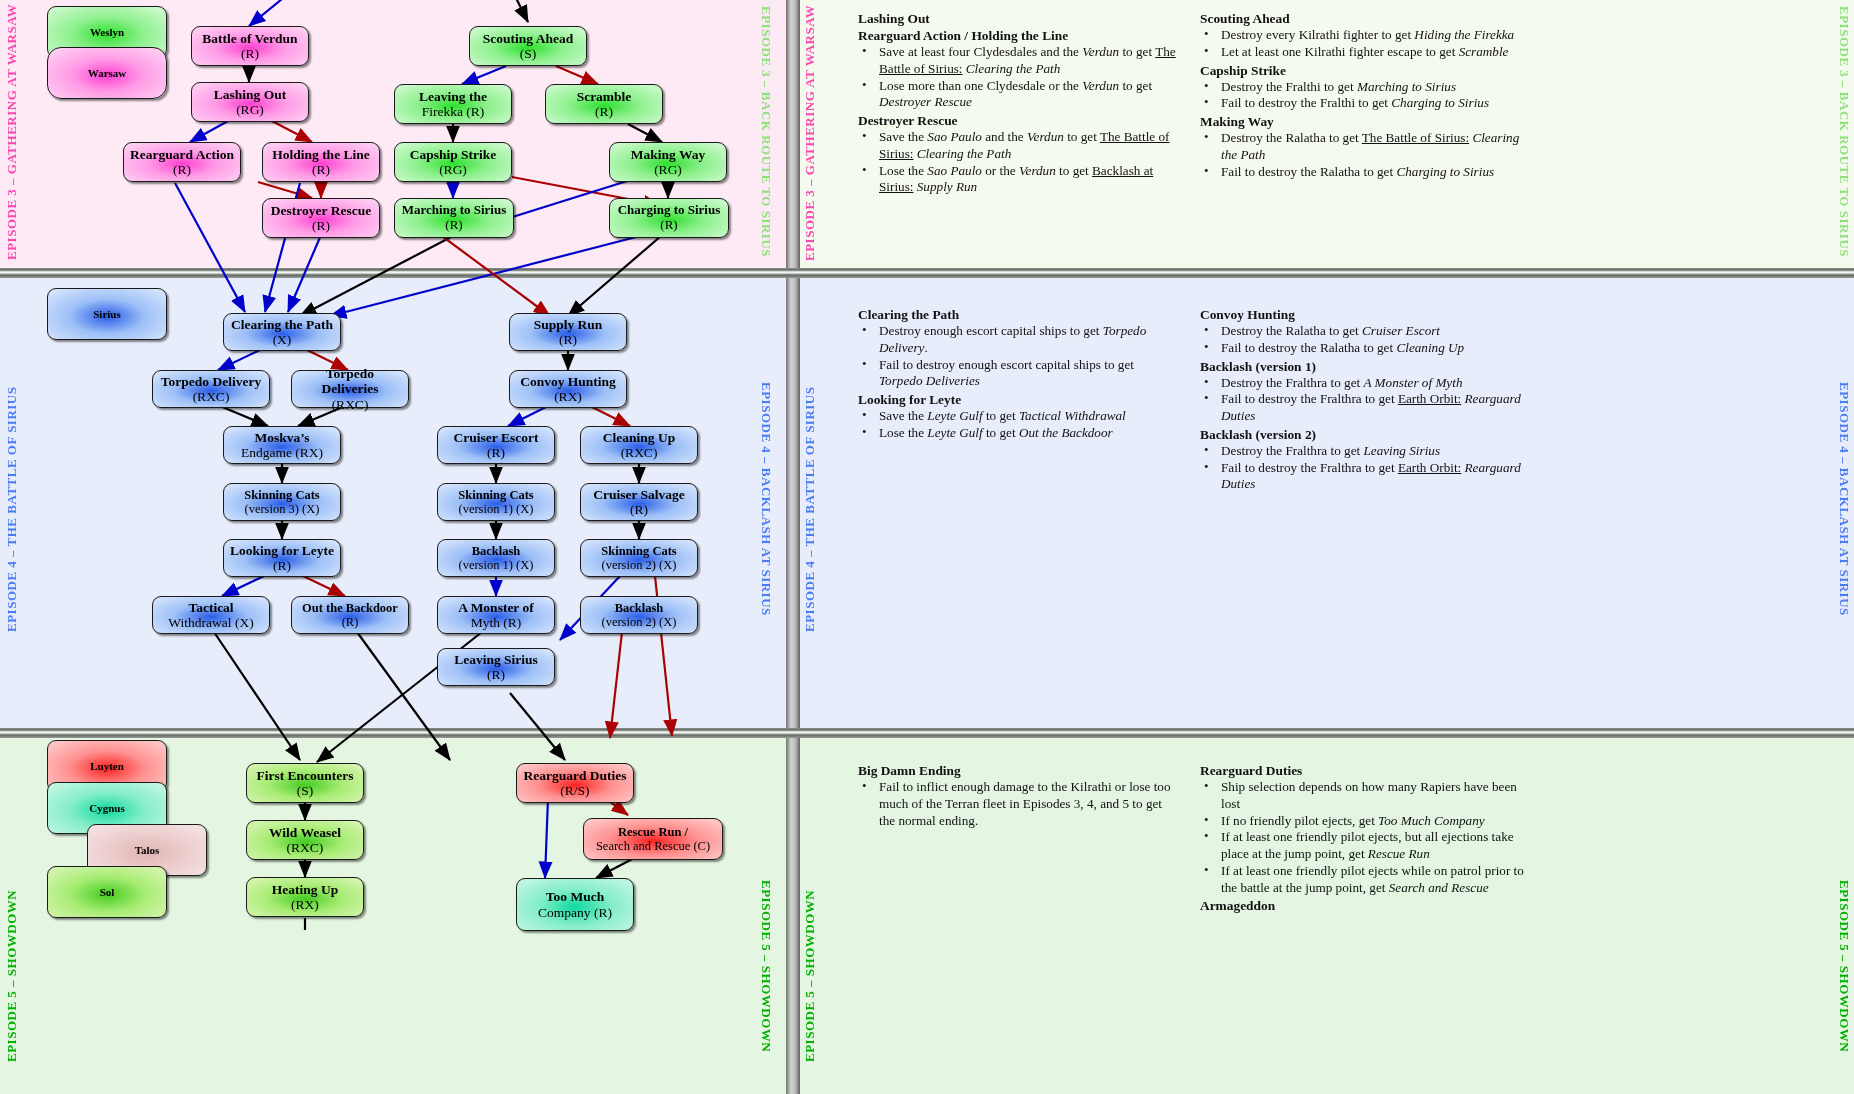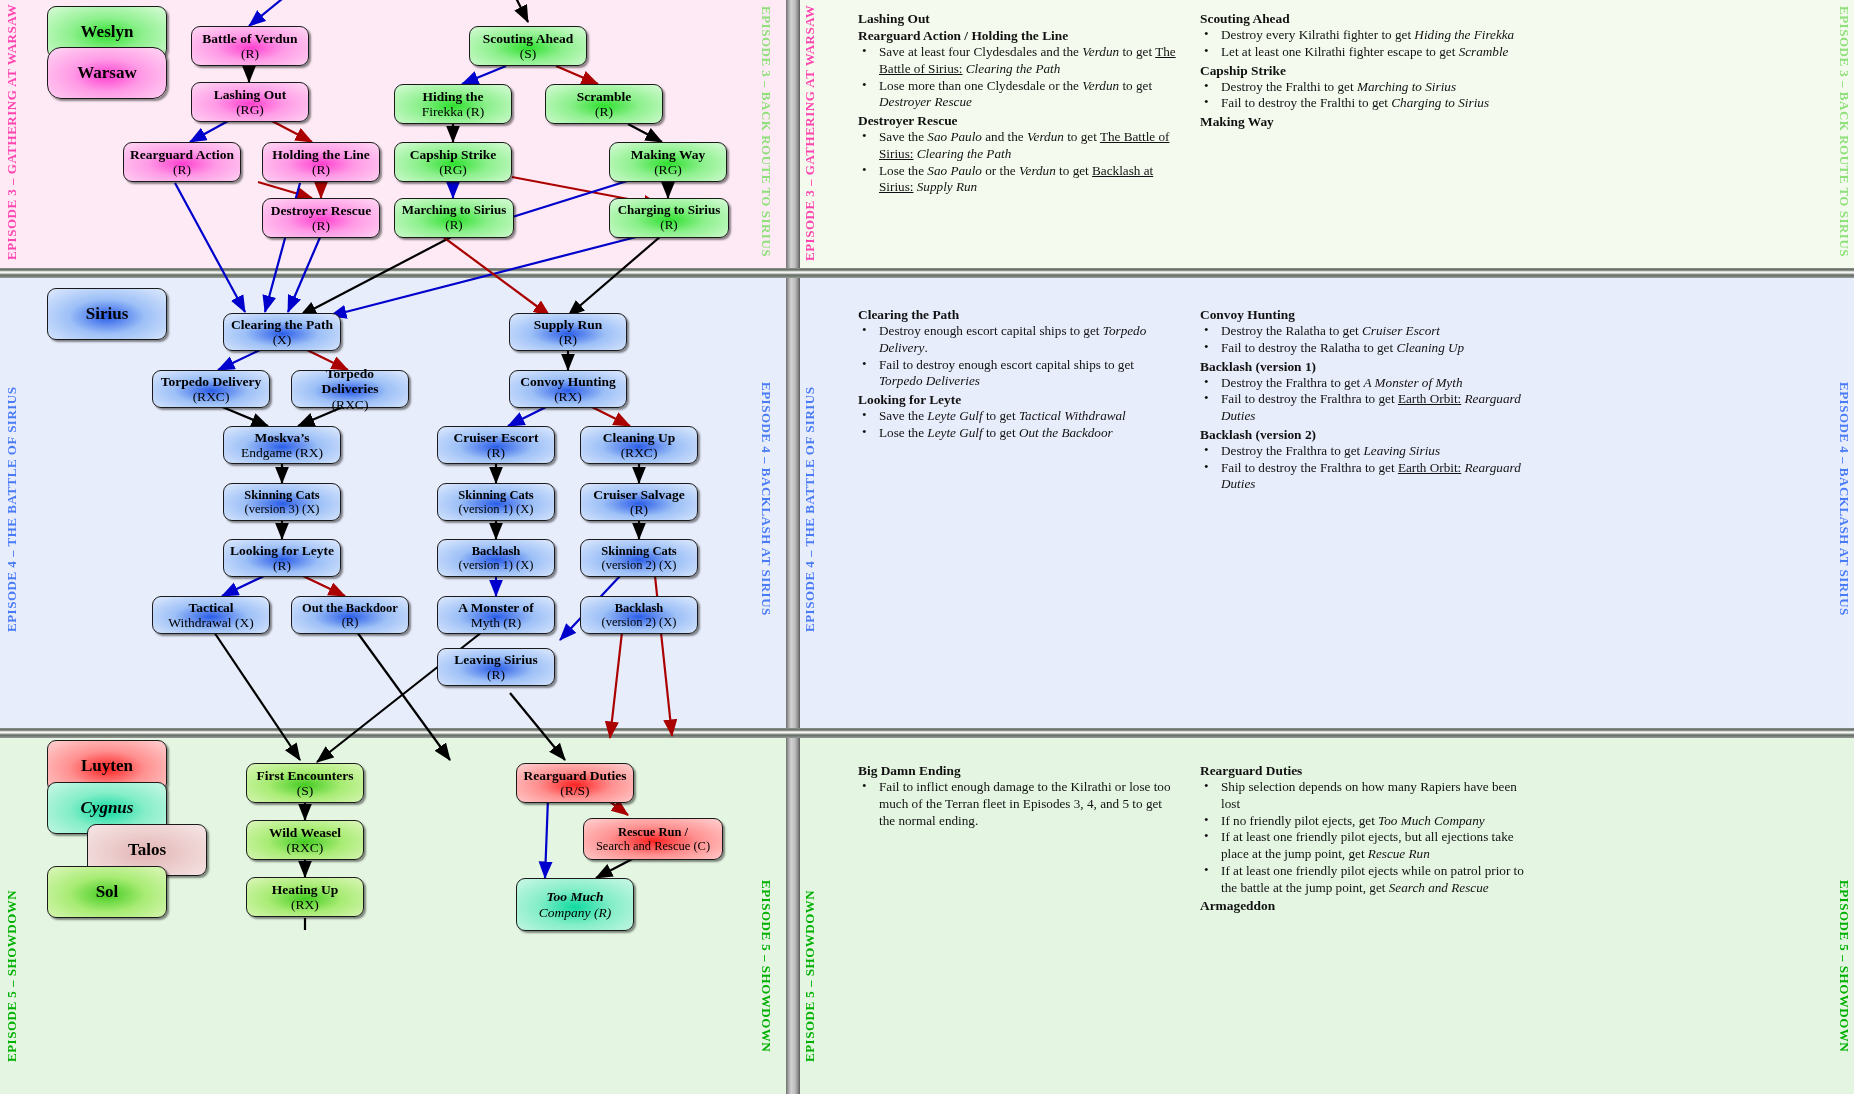--- a/index.html
+++ b/index.html
@@ -63,25 +63,25 @@
     z-index: 4;
   }
   .node span { display: block; }
   .node .sub { font-weight: normal; }
 
   .n-green { background: radial-gradient(ellipse at 50% 55%, #2ee02e 0%, #8cf08c 42%, #d8fbd8 100%); }
   .n-pink  { background: radial-gradient(ellipse at 50% 55%, #ff3fcf 0%, #ff9be6 42%, #ffd9f4 100%); }
   .n-blue  { background: radial-gradient(ellipse at 50% 55%, #2a5de8 0%, #9dc0f7 45%, #dfeafd 100%); }
   .n-ltgreen { background: radial-gradient(ellipse at 50% 55%, #44cc22 0%, #a8ec74 45%, #ddf6bb 100%); }
   .n-red   { background: radial-gradient(ellipse at 50% 55%, #ff2222 0%, #ff9090 45%, #ffd2d2 100%); justify-content: center; }
-  .n-teal  { background: radial-gradient(ellipse at 50% 55%, #0fd9a0 0%, #84eec8 45%, #ccf7e7 100%); font-style: italic; }
+  .n-teal  { background: radial-gradient(ellipse at 50% 55%, #0fd9a0 0%, #84eec8 45%, #ccf7e7 100%); }
   .n-talos { background: radial-gradient(ellipse at 50% 55%, #e2b3b3 0%, #eccccc 45%, #f6e6e6 100%); margin-left: 40px; }
 
   
-  .chip { width: 120px; height: 52px; font-size: 17px; }
+  .chip { width: 120px; height: 52px; font-size: 11px; }
 
   
   .txtcol {
     position: absolute;
     font-family: "Liberation Serif", serif;
     font-size: 13.2px;
     line-height: 1.27;
     color: #111;
   }
   .txtcol h4 { margin: 0; font-size: 13.4px; font-weight: bold; }
@@ -270,21 +270,21 @@
 
   <div class="node n-green" style="left:469px;top:26px;width:118px;height:40px;">
     <div>
         <span>Scouting Ahead</span>
     <span class="sub">(S)</span>
       </div>
     </div>
 
   <div class="node n-green" style="left:394px;top:84px;width:118px;height:40px;">
     <div>
-        <span>Hiding the</span>
+        <span>Leaving the</span>
     <span class="sub">Firekka (R)</span>
       </div>
     </div>
 
   <div class="node n-green" style="left:545px;top:84px;width:118px;height:40px;">
     <div>
         <span>Scramble</span>
     <span class="sub">(R)</span>
       </div>
     </div>
@@ -510,20 +510,24 @@
       <ul>
         <li>Destroy every Kilrathi fighter to get <i>Hiding the Firekka</i></li>
         <li>Let at least one Kilrathi fighter escape to get <i>Scramble</i></li>
       </ul>
       <h4>Capship Strike</h4>
       <ul>
         <li>Destroy the Fralthi to get <i>Marching to Sirius</i></li>
         <li>Fail to destroy the Fralthi to get <i>Charging to Sirius</i></li>
       </ul>
       <h4>Making Way</h4>
+      <ul>
+        <li>Destroy the Ralatha to get <u>The Battle of Sirius:</u> <i>Clearing the Path</i></li>
+        <li>Fail to destroy the Ralatha to get <i>Charging to Sirius</i></li>
+      </ul>
     </div>
   <div class="txtcol" id="t-ep4-l" style="left:858px;top:306px;width:318px;">
       <h4>Clearing the Path</h4>
       <ul>
         <li>Destroy enough escort capital ships to get <i>Torpedo Delivery</i>.</li>
         <li>Fail to destroy enough escort capital ships to get <i>Torpedo Deliveries</i></li>
       </ul>
       <h4>Looking for Leyte</h4>
       <ul>
         <li>Save the <i>Leyte Gulf</i> to get <i>Tactical Withdrawal</i></li>

